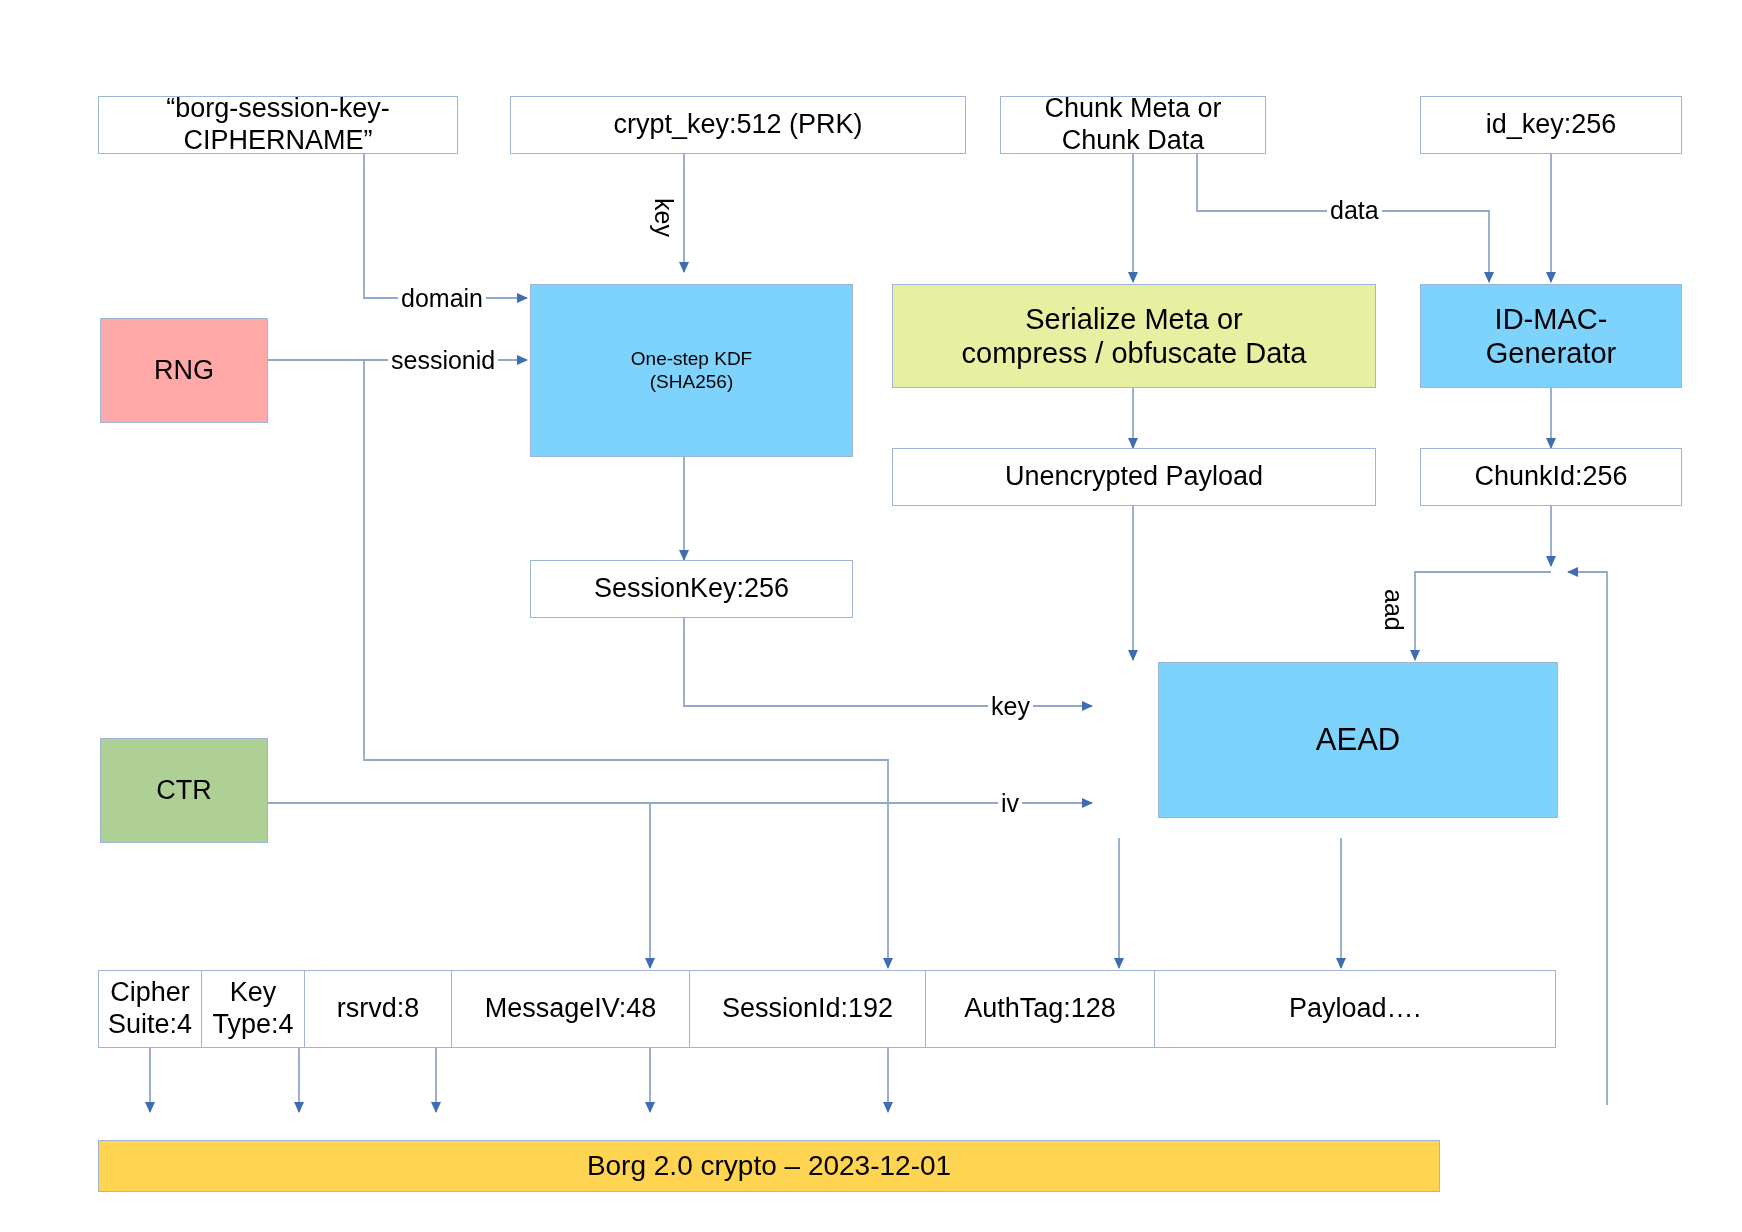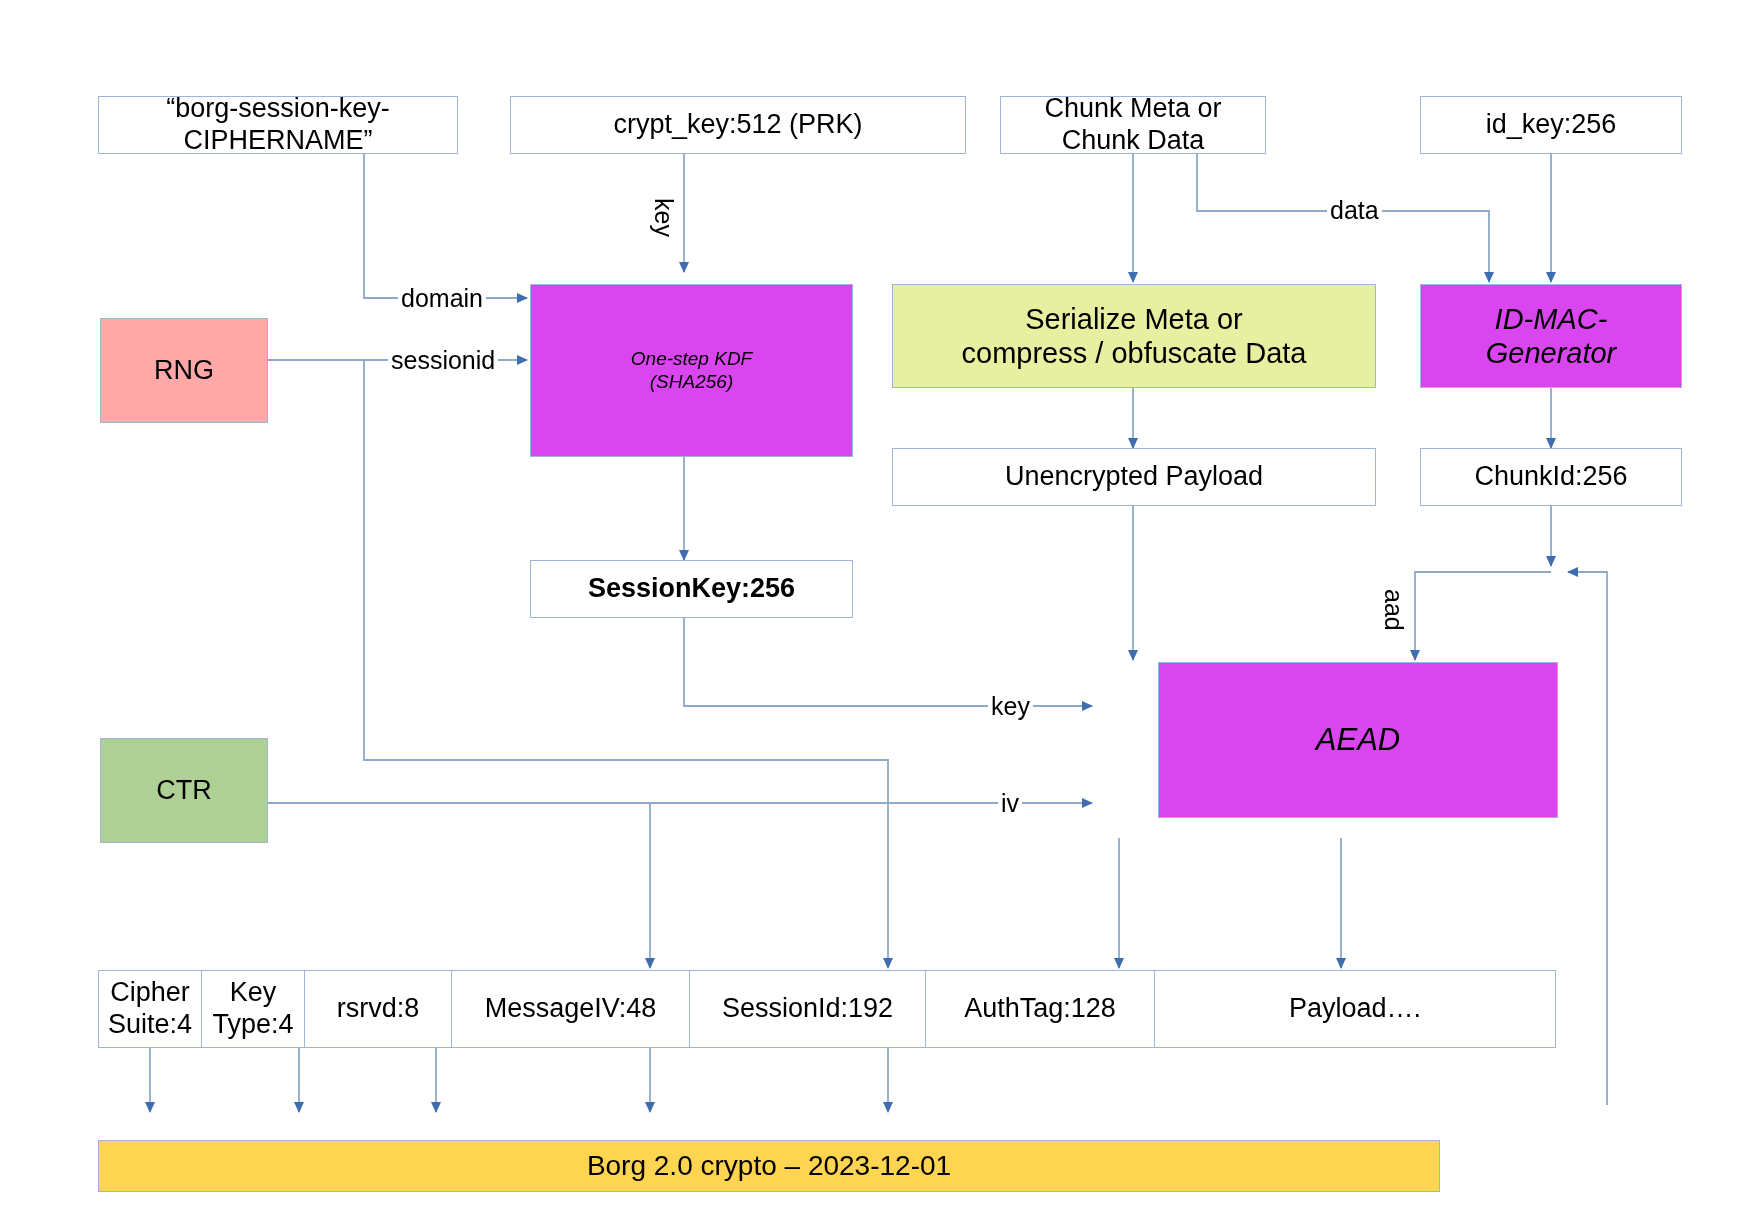--- a/index.html
+++ b/index.html
@@ -34,21 +34,21 @@
     align-items: center;
     justify-content: center;
     text-align: center;
     line-height: 1.18;
     color: #000000;
     font-family: "Liberation Sans", sans-serif;
     white-space: pre-line;
     z-index: 3;
   }
   .box-plain   { background: #ffffff; }
-  .box-blue    { background: #d946ef; font-style: italic; }
+  .box-blue    { background: #7dd3fc; }
   .box-pink    { background: #FFA8A8; }
   .box-green   { background: #AFD095; }
   .box-yellowgreen { background: #E7EFA1; }
   .box-amber   { background: #FFD450; }
 
   .edge-label {
     position: absolute;
     color: #000000;
     font-family: "Liberation Sans", sans-serif;
     font-size: 25px;
@@ -159,21 +159,21 @@
   <div class="box box-yellowgreen" style="left:892px; top:284px; width:484px; height:104px; font-size:29px;">Serialize Meta or
 compress / obfuscate Data</div>
 
   <div class="box box-blue" style="left:1420px; top:284px; width:262px; height:104px; font-size:29px;">ID-MAC-
 Generator</div>
 
   <div class="box box-plain" style="left:892px; top:448px; width:484px; height:58px; font-size:27px;">Unencrypted Payload</div>
 
   <div class="box box-plain" style="left:1420px; top:448px; width:262px; height:58px; font-size:27px;">ChunkId:256</div>
 
-  <div class="box box-plain" style="left:530px; top:560px; width:323px; height:58px; font-size:27px;font-weight:bold;">SessionKey:256</div>
+  <div class="box box-plain" style="left:530px; top:560px; width:323px; height:58px; font-size:27px;">SessionKey:256</div>
 
   <div class="box box-blue" style="left:1158px; top:662px; width:400px; height:156px; font-size:31px;">AEAD</div>
 
   <div style="position:absolute; left:98px; top:970px; width:1458px; height:78px; display:flex; z-index:3;">
     <div class="box box-plain" style="position:relative; left:0; top:0; flex:0 0 104px; height:78px; font-size:27px;">Cipher
 Suite:4</div>
     <div class="box box-plain" style="position:relative; left:0; top:0; flex:0 0 104px; height:78px; font-size:27px; margin-left:-1px;">Key
 Type:4</div>
     <div class="box box-plain" style="position:relative; left:0; top:0; flex:0 0 148px; height:78px; font-size:27px; margin-left:-1px;text-align:right;">rsrvd:8</div>
     <div class="box box-plain" style="position:relative; left:0; top:0; flex:0 0 239px; height:78px; font-size:27px; margin-left:-1px;">MessageIV:48</div>

